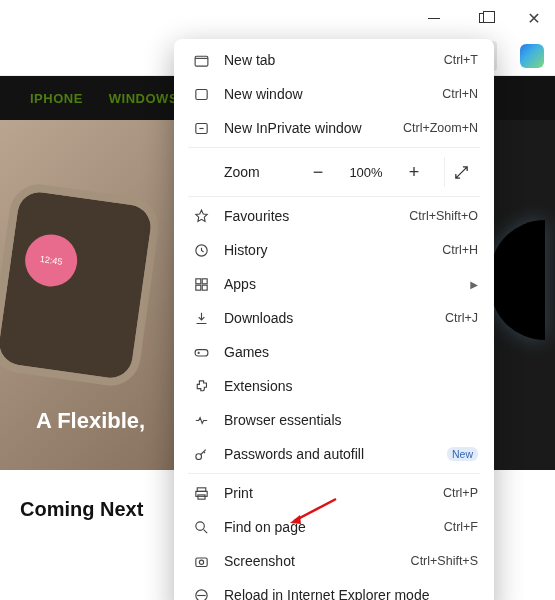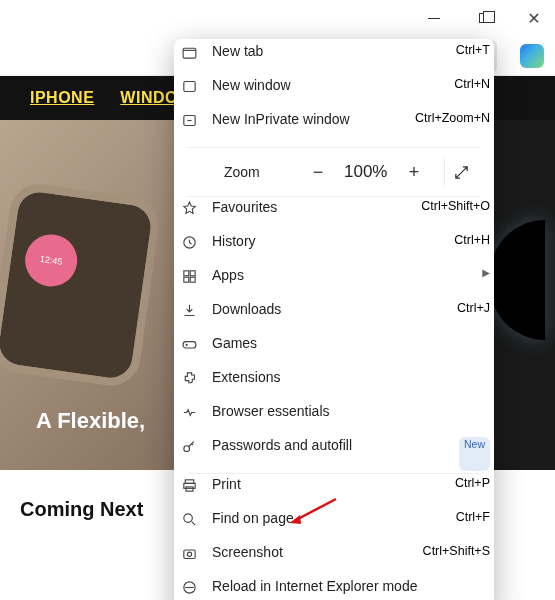--- a/index.html
+++ b/index.html
@@ -15,47 +15,47 @@
 
     
     .toolbar { height: 40px; background: #fff; display: flex; justify-content: flex-end; align-items: center; padding-right: 8px; gap: 20px; border-bottom:1px solid #eee; }
     .toolbar .ticon { width: 30px; height: 30px; display: flex; align-items: center; justify-content: center; color: #555; border-radius:4px; }
     .toolbar .ticon.active { background:#e8e8e8; }
     .toolbar .copilot { width:24px; height:24px; border-radius:6px; background: linear-gradient(135deg,#2678e8 0%,#3fb0e6 40%,#7dd87d 100%); }
 
     
     .page-bg { position:absolute; top:76px; left:0; right:0; bottom:0; background:#fff; }
     .navbar { height:44px; background:#121212; display:flex; align-items:center; padding-left:30px; gap:26px; }
-    .navbar span { color:#fde047; font-size:16px; font-weight:700; letter-spacing:0.5px;text-decoration:underline; }
+    .navbar span { color:#4d7c0f; font-size:13px; font-weight:700; letter-spacing:0.5px; }
     .hero { height:350px; background: linear-gradient(135deg,#b9a590 0%, #8a7562 55%, #4a3f2a 100%); position:relative; overflow:hidden; }
     .hero-dark-right { position:absolute; right:0; top:0; width:70px; height:100%; background:#1a1a1a; }
     .hero-circle { position:absolute; right:10px; top:100px; width:55px; height:120px; border-radius:60px 0 0 60px; background:#000; box-shadow:0 0 20px rgba(120,180,220,0.3); }
     .hero-text { position:absolute; left:0; bottom:36px; color:#fff; font-size:22px; font-weight:700;padding-left:36px; }
     .hero-watch { position:absolute; left:0; top:70px; width:150px; height:190px; border-radius:30px; background:linear-gradient(140deg,#b4a594,#8f7a67); transform:rotate(8deg); border:8px solid #a5927c; overflow:hidden; }
     .hero-watch .scr { width:100%; height:100%; background:#45382d; border-radius:22px; position:relative; }
     .hero-watch .clk { position:absolute; left:14px; top:40px; width:52px; height:52px; border-radius:50%; background:#e86a8d; display:flex; align-items:center; justify-content:center; font-size:9px; color:#fff; }
     .hero-two { position:absolute; right:72px; top:35px; color:#fff; font-size:58px; font-weight:300; font-family:Georgia,serif; }
     .card-area { background:#fff; padding:28px 20px; }
     .card-title { font-size:20px; font-weight:700; color:#111; }
 
     
     .menu { position:absolute; top:39px; left:174px; width:320px; background:#fff; border-radius:8px; box-shadow:0 8px 30px rgba(0,0,0,0.3); z-index:100; padding:4px 0; }
-    .menu-item { display:flex; padding:0 4px; height:34px; cursor:pointer; font-size:14px; color:#222; }
+    .menu-item { display:flex; align-items:center; padding:0 16px; height:34px; cursor:pointer; font-size:14px; color:#222; }
     .menu-item .micon { width:22px; height:18px; display:flex; align-items:center; justify-content:center; margin-right:12px; color:#444; flex-shrink:0; }
     .menu-item .micon svg { width:17px; height:17px; stroke:#444; fill:none; stroke-width:1.6; }
     .menu-item .label { flex:1; }
-    .menu-item .shortcut { color:#000000; font-size:12.5px; }
+    .menu-item .shortcut { color:#404040; font-size:12.5px; }
     .menu-item .chevron { color:#666; font-size:10px; margin-left:auto; }
     .menu .hr { height:1px; background:#eee; margin:2px 14px; }
     .menu .badge { font-size:10.5px; padding:1px 5px; background:#e2ecf9; color:#3664b5; border-radius:6px; margin-left:4px; }
 
     .zoom-row { display:flex; align-items:center; height:44px; padding:0 16px; gap:10px; }
     .zoom-row .zlabel { flex:1; font-size:14px; padding-left:34px; color:#222; }
     .zoom-row .zbtn { width:32px; height:30px; display:flex; align-items:center; justify-content:center; font-size:18px; color:#333; border-radius:4px; cursor:pointer; }
-    .zoom-row .zval { font-size:17px; color:#222; width:44px; text-align:left; }
+    .zoom-row .zval { font-size:13px; color:#222; width:44px; text-align:center; }
     .zoom-row .fs { width:34px; height:30px; border-left:1px solid #eee; display:flex; align-items:center; justify-content:center; margin-left:4px; cursor:pointer; }
 
     
     .arrow { position:absolute; z-index:200; left:288px; top:497px; pointer-events:none; }
     .arrow svg { width:50px; height:30px; }
   </style>
 </head>
 <body>
 
 <div class="titlebar">

